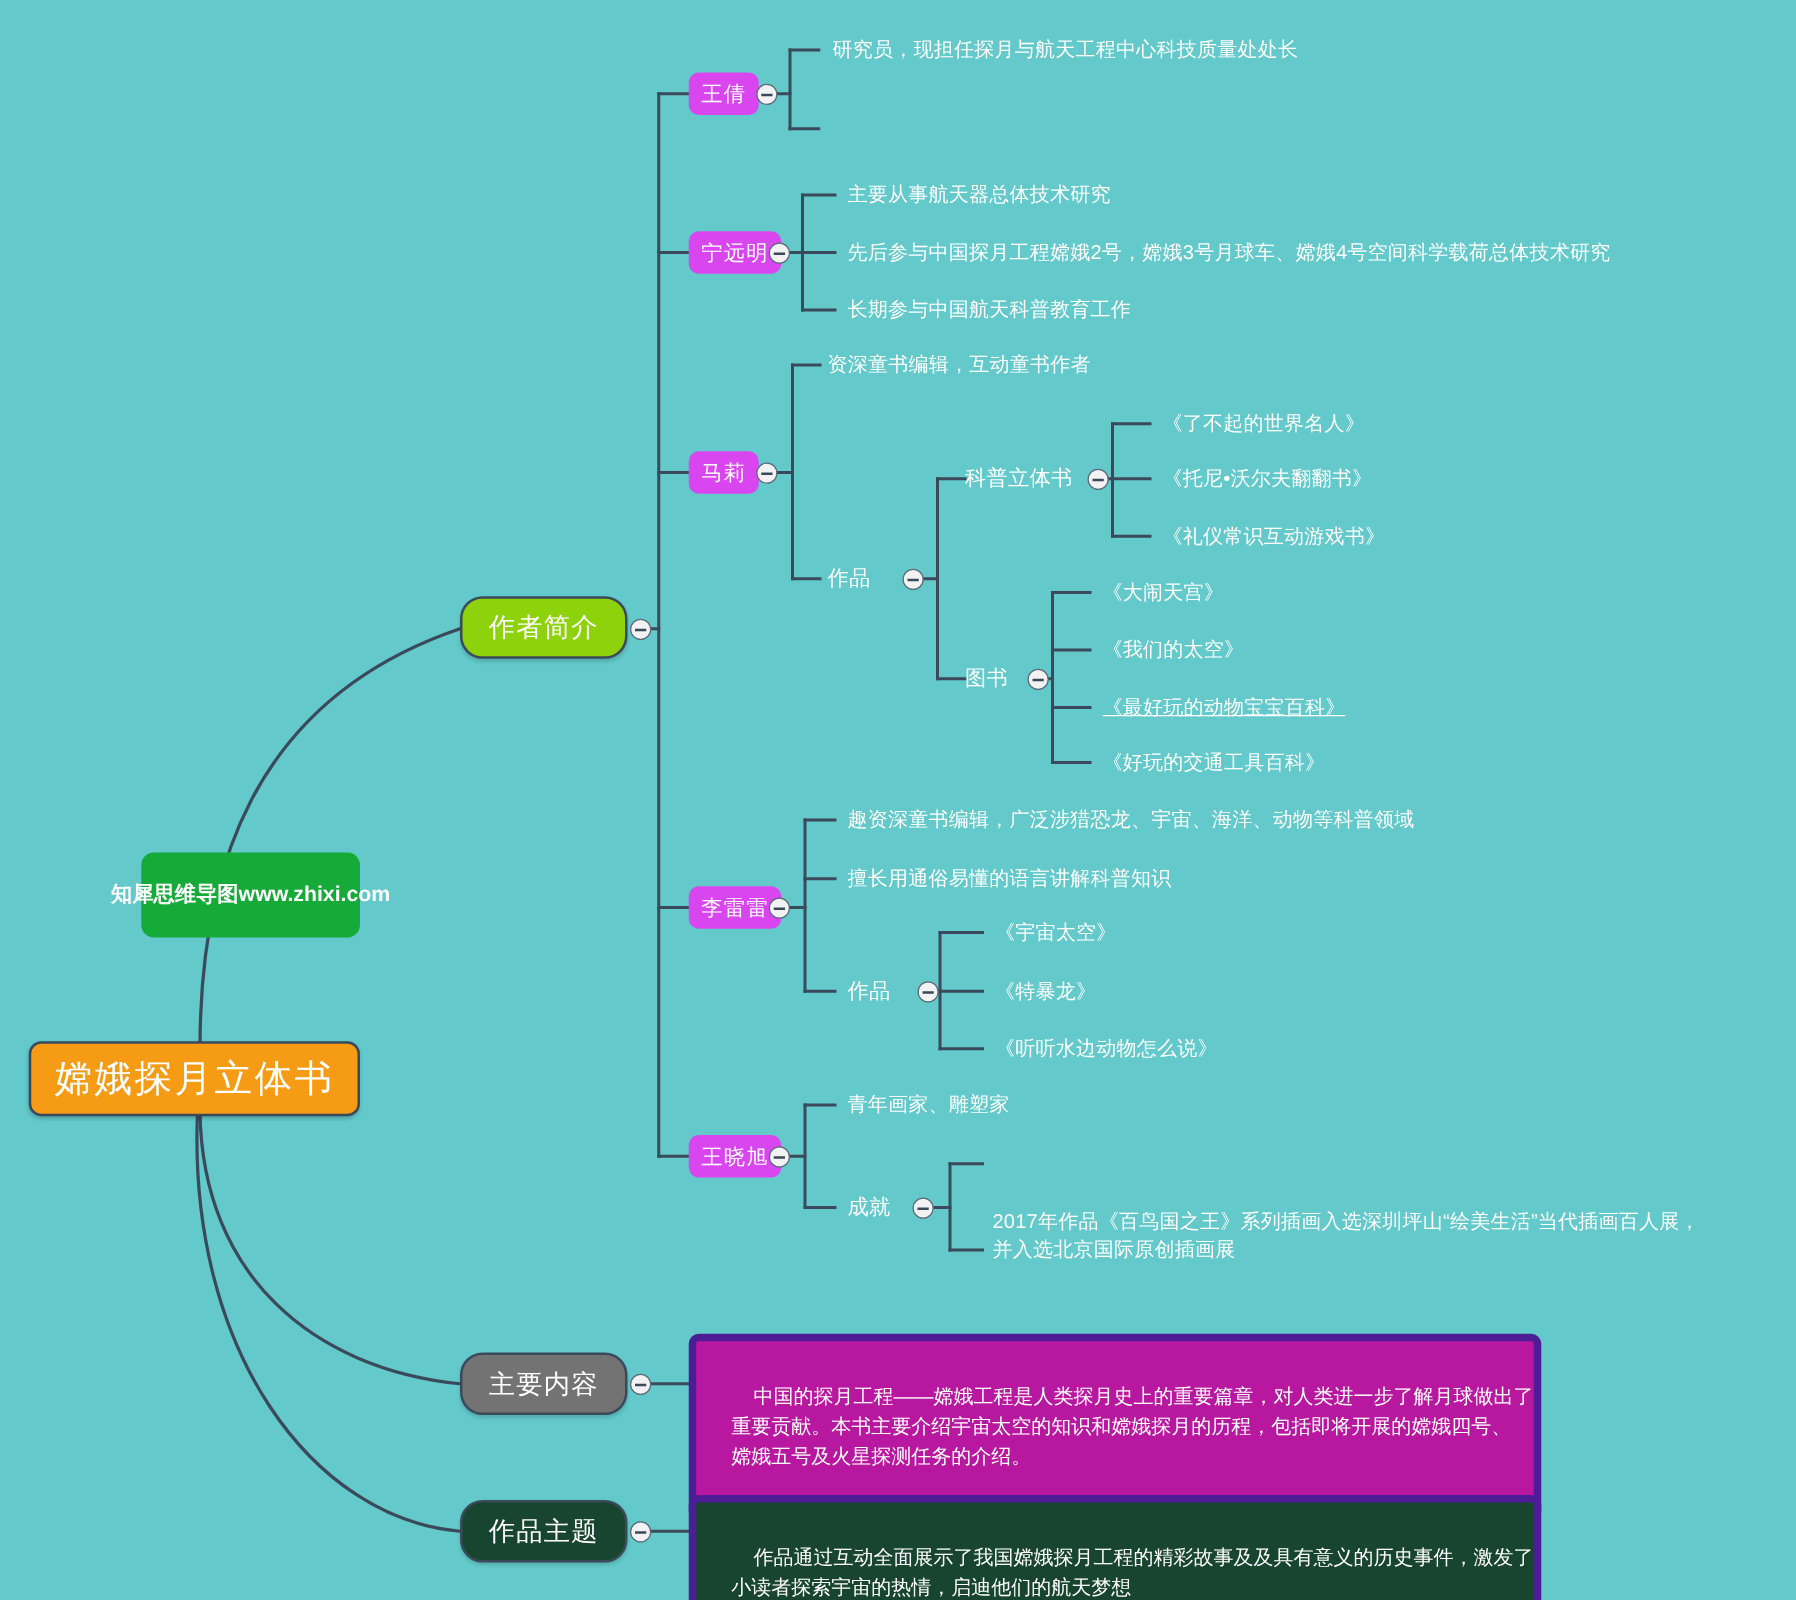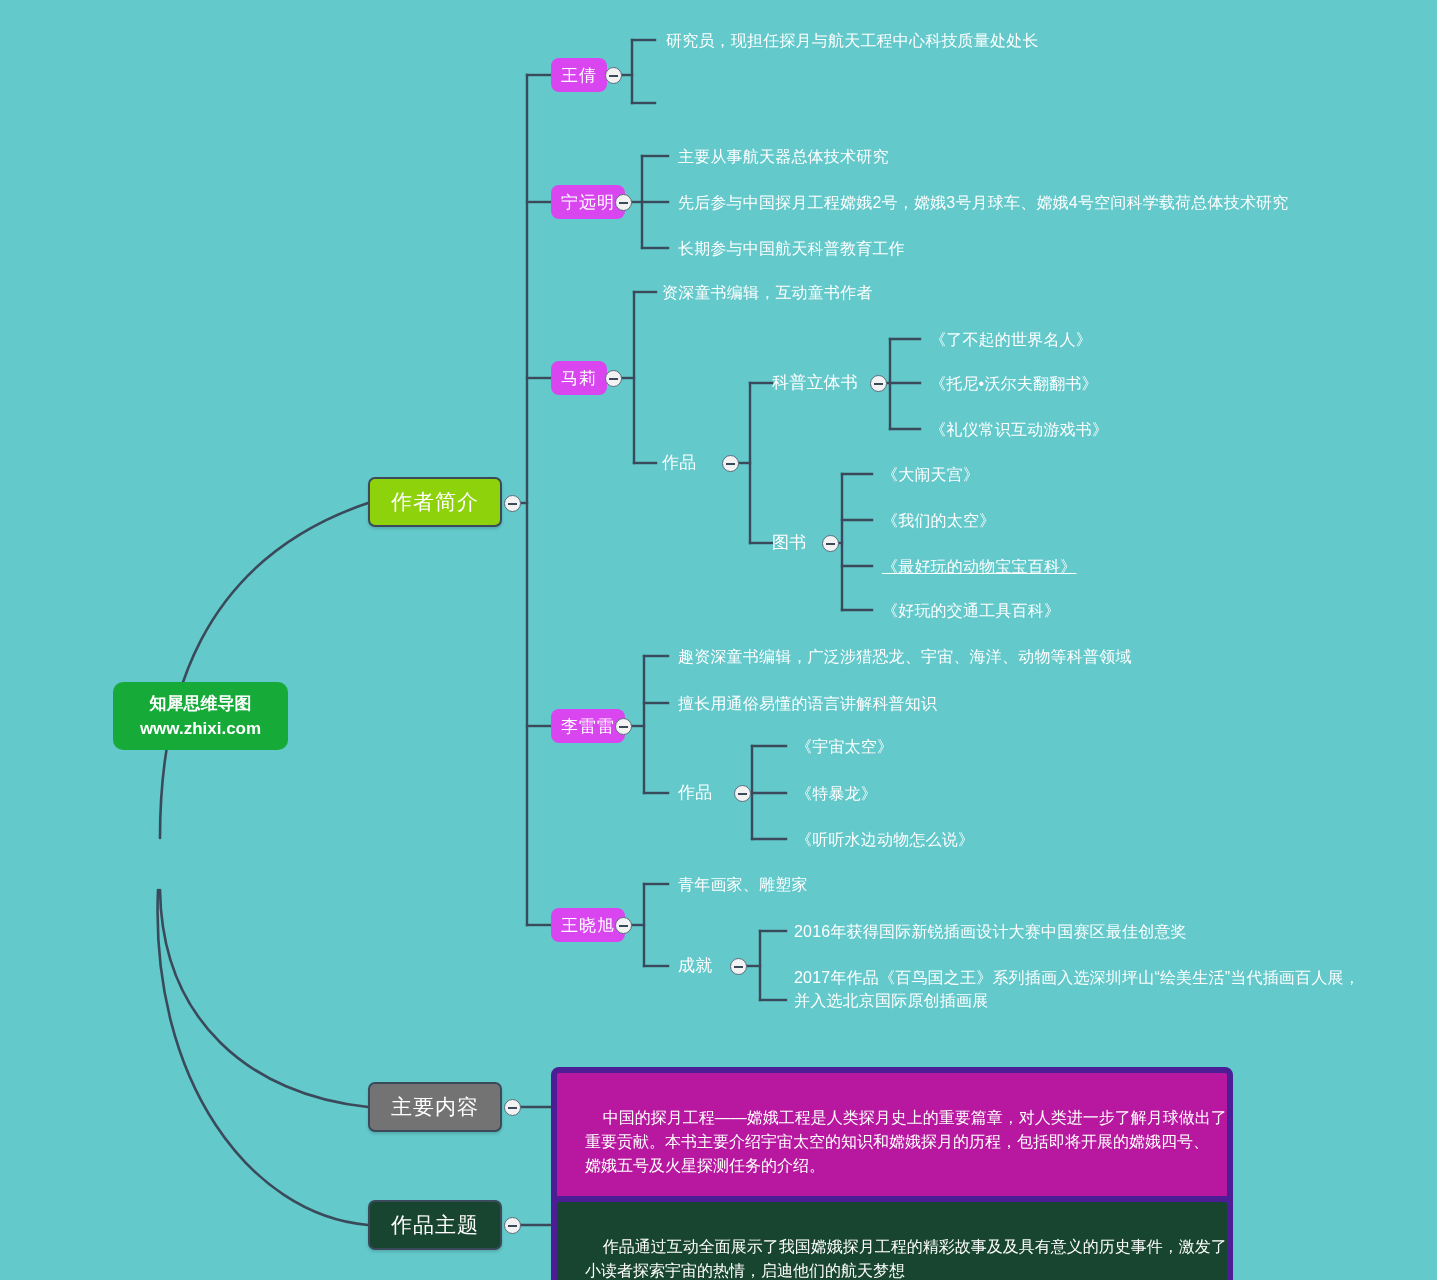--- a/index.html
+++ b/index.html
@@ -37,30 +37,29 @@
     border: 2px solid #3b4a5a;
     border-radius: 10px;
     font-size: 30px;
     letter-spacing: 2px;
     box-shadow: 0 2px 3px rgba(0,0,0,0.18);
   }
   
   .watermark {
     background: #16ab38;
     border-radius: 10px;
-    flex-direction: column;
     font-size: 17px;
     font-weight: bold;
     line-height: 1.5;
     text-align: center;
   }
   
   .l1 {
     border: 2px solid #3b4a5a;
-    border-radius: 7px;
+    border-radius: 18px;
     font-size: 21px;
     letter-spacing: 1px;
     box-shadow: 0 2px 3px rgba(0,0,0,0.15);
   }
   .l1.green  { background: #8dd20b; }
   .l1.purple { background: #737373; }
   .l1.dark   { background: #18452f; }
 
   
   .l2yellow {
@@ -197,20 +196,23 @@
       <path d="M 760 931 L 760 1000"></path>
       <path d="M 760 931 L 786 931"></path>
       <path d="M 760 1000 L 786 1000"></path>
 
       <path d="M 518 1107 L 551 1107"></path>
 
       <path d="M 518 1225 L 551 1225"></path>
     </g>
   </svg>
 
+  <div class="node root" style="left:23px; top:833px; width:265px; height:60px;">
+    <span>嫦娥探月立体书</span>
+  </div>
 
   <div class="node watermark" style="left:113px; top:682px; width:175px; height:68px;">
     <span>知犀思维导图</span>
     <span>www.zhixi.com</span>
   </div>
 
   <div class="node l1 green" style="left:368px; top:477px; width:134px; height:50px;">
     <span>作者简介</span>
   </div>
   <div class="toggle" style="left:504px; top:495px;"></div>
@@ -284,17 +286,16 @@
   <div class="leaf" style="left:796px; top:828px;"><span>《听听水边动物怎么说》</span></div>
 
   <div class="node l2yellow" style="left:551px; top:908px; height:34px;">
     <span>王晓旭</span>
   </div>
   <div class="toggle" style="left:615px; top:917px;"></div>
   <div class="leaf" style="left:678px; top:873px;"><span>青年画家、雕塑家</span></div>
 
   <div class="leaf mid" style="left:678px; top:954px;"><span>成就</span></div>
   <div class="toggle" style="left:730px; top:958px;"></div>
-  <div class="leaf" style="left:794px; top:920px;"><span>2016年获得国际新锐插画设计大赛中国赛区最佳创意奖</span></div>
   <div class="leaf" style="left:794px; top:966px;"><span>2017年作品《百鸟国之王》系列插画入选深圳坪山“绘美生活”当代插画百人展，
 并入选北京国际原创插画展</span></div>
 
 </div>
 
 </body></html>

